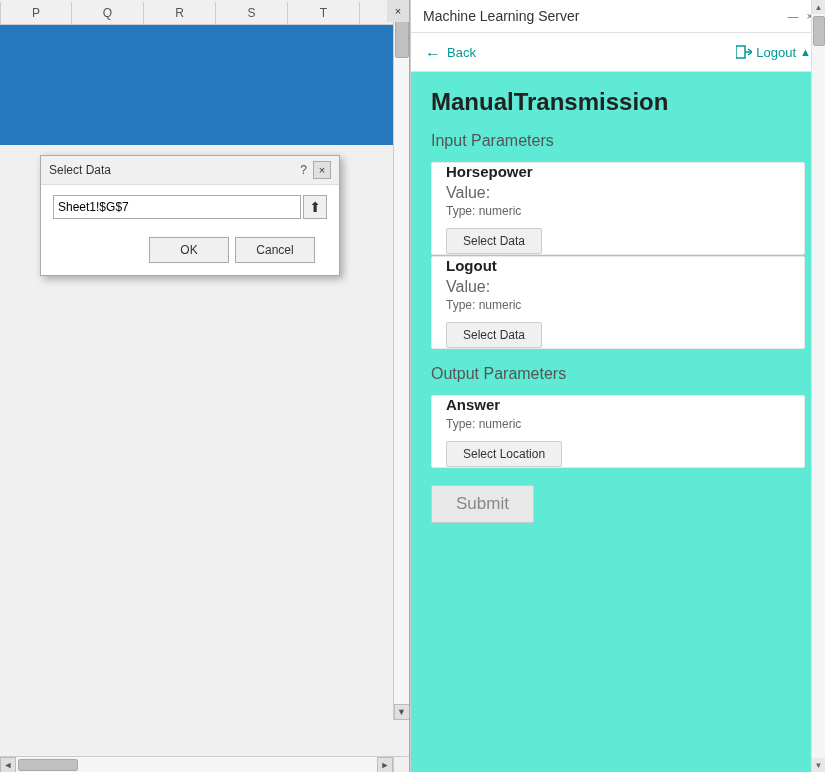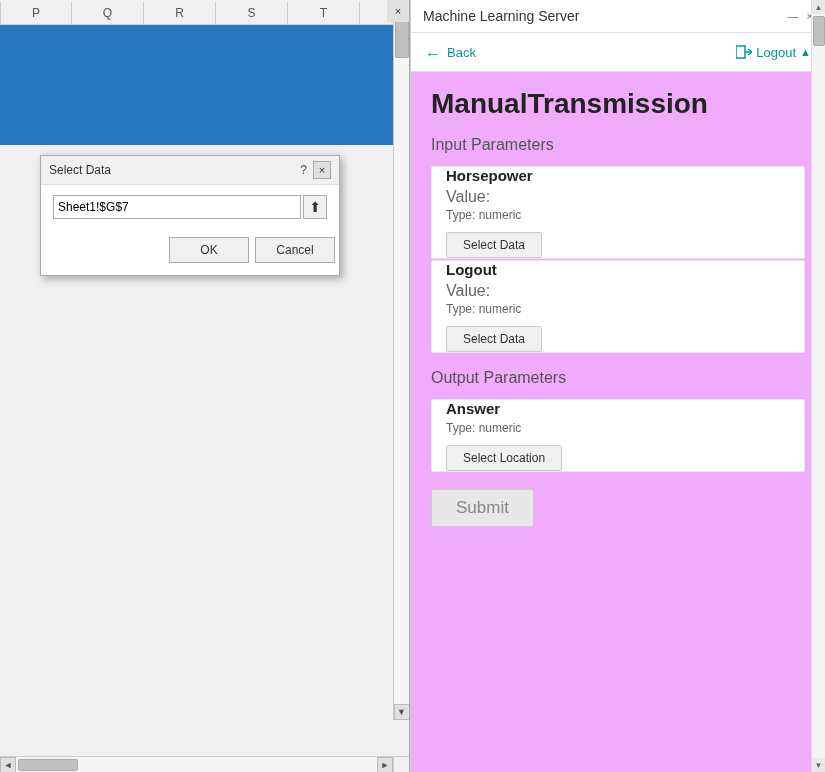--- a/index.html
+++ b/index.html
@@ -261,38 +261,38 @@
       align-items: center;
       justify-content: center;
       font-size: 14px;
       color: #333;
     }
 
     .dialog-footer {
       display: flex;
       justify-content: flex-end;
       gap: 6px;
-      padding: 8px 4px 12px;
+      padding: 8px 24px 12px;
     }
 
     .dialog-btn {
       width: 80px;
       height: 26px;
       background: #f0f0f0;
       border: 1px solid #aaa;
       cursor: pointer;
       font-size: 12px;
       color: #333;
     }
 
     
     .ml-panel {
       width: 415px;
       height: 772px;
-      background: #f0abfc;
+      background: #5eead4;
       display: flex;
       flex-direction: column;
       border-left: 1px solid #ccc;
       position: relative;
     }
 
     .ml-titlebar {
       display: flex;
       align-items: center;
       justify-content: space-between;
@@ -362,21 +362,21 @@
       color: #009999;
     }
 
     .ml-content {
       flex: 1;
       overflow-y: auto;
       padding: 16px 20px;
     }
 
     .ml-model-name {
-      font-size: 28px;
+      font-size: 24px;
       font-weight: 600;
       color: #222;
       margin-bottom: 16px;
     }
 
     .section-title {
       font-size: 16px;
       color: #555;
       margin-bottom: 12px;
     }

